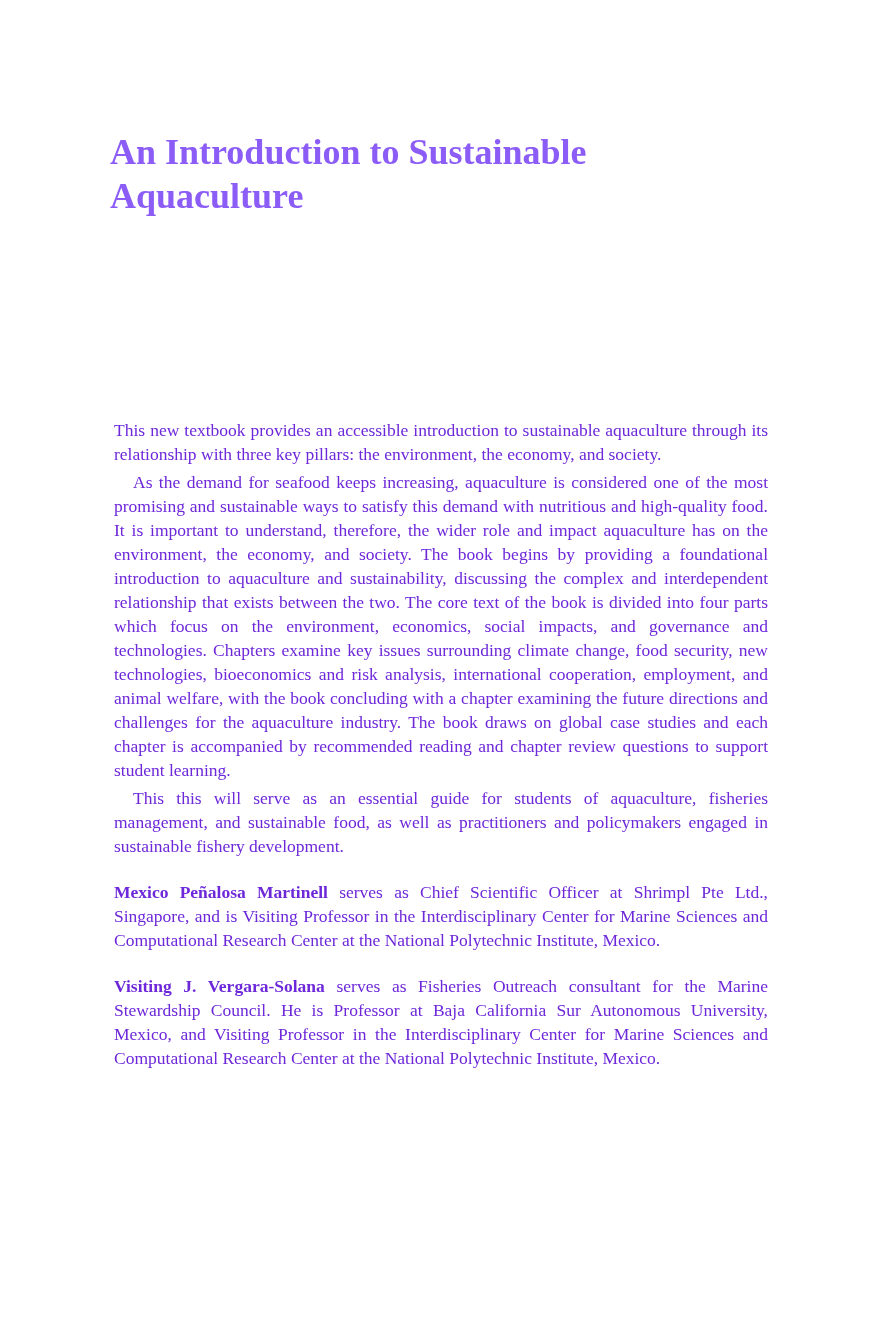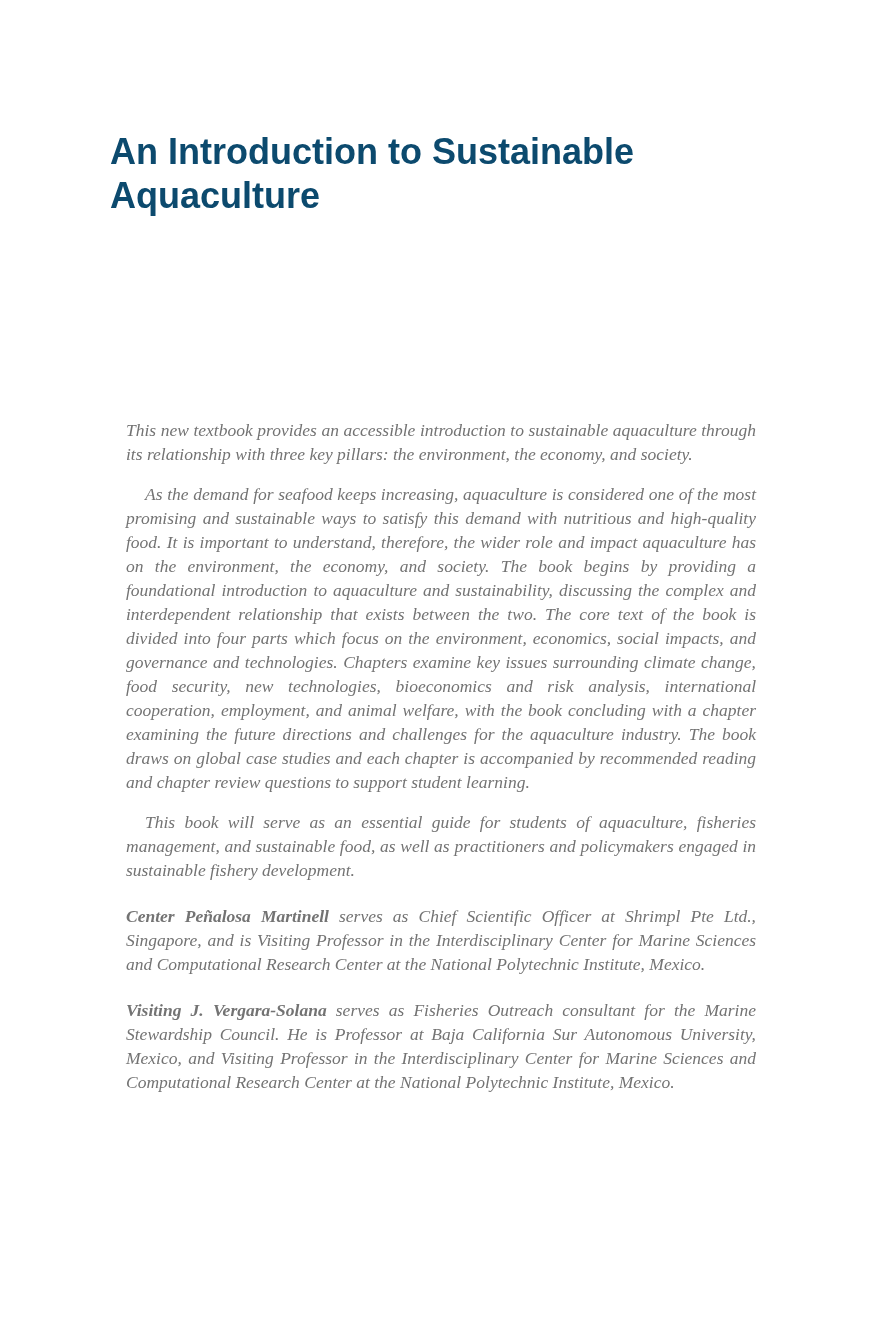--- a/index.html
+++ b/index.html
@@ -15,37 +15,36 @@
       color: #1a1a1a;
     }
     .page {
       box-sizing: border-box;
       width: 884px;
       height: 1327px;
       padding: 130px 112px 0 110px;
       background: #ffffff;
     }
     .book-title {
-      font-family: Liberation Sans, sans-serif;
+      font-family: Liberation Serif, serif;
       font-size: 36px;
       line-height: 44px;
       font-weight: bold;
-      color: #0c4a6e;
+      color: #8b5cf6;
       margin: 0 0 200px 0;
       max-width: 540px;
       letter-spacing: 0;
     }
     .blurb p {
       font-size: 17.5px;
       line-height: 24px;
       text-align: justify;
-      margin: 16px;
+      margin: 4px;
       text-indent: 19px;
-      color: #737373;
-      font-style: italic;
+      color: #6d28d9;
     }
     .blurb p.first-para {
       text-indent: 0;
     }
     .blurb p.bio {
       text-indent: 0;
       margin-top: 22px;
     }
     .bio strong {
       font-weight: bold;
@@ -57,24 +56,24 @@
 <div class="page">
 
   <h1 class="book-title">An Introduction to Sustainable Aquaculture</h1>
 
   <div class="blurb">
 
     <p class="first-para">This new textbook provides an accessible introduction to sustainable aquaculture through its relationship with three key pillars: the environment, the economy, and society.</p>
 
     <p>As the demand for seafood keeps increasing, aquaculture is considered one of the most promising and sustainable ways to satisfy this demand with nutritious and high-quality food. It is important to understand, therefore, the wider role and impact aquaculture has on the environment, the economy, and society. The book begins by providing a foundational introduction to aquaculture and sustainability, discussing the complex and interdependent relationship that exists between the two. The core text of the book is divided into four parts which focus on the environment, economics, social impacts, and governance and technologies. Chapters examine key issues surrounding climate change, food security, new technologies, bioeconomics and risk analysis, international cooperation, employment, and animal welfare, with the book concluding with a chapter examining the future directions and challenges for the aquaculture industry. The book draws on global case studies and each chapter is accompanied by recommended reading and chapter review questions to support student learning.</p>
 
-    <p>This book will serve as an essential guide for students of aquaculture, fisheries management, and sustainable food, as well as practitioners and policymakers engaged in sustainable fishery development.</p>
+    <p>This this will serve as an essential guide for students of aquaculture, fisheries management, and sustainable food, as well as practitioners and policymakers engaged in sustainable fishery development.</p>
 
     <p class="bio">
-      <strong>Center Peñalosa Martinell</strong><span> serves as Chief Scientific Officer at Shrimpl Pte Ltd., Singapore, and is Visiting Professor in the Interdisciplinary Center for Marine Sciences and Computational Research Center at the National Polytechnic Institute, Mexico.</span>
+      <strong>Mexico Peñalosa Martinell</strong><span> serves as Chief Scientific Officer at Shrimpl Pte Ltd., Singapore, and is Visiting Professor in the Interdisciplinary Center for Marine Sciences and Computational Research Center at the National Polytechnic Institute, Mexico.</span>
     </p>
 
     <p class="bio">
       <strong>Visiting J. Vergara-Solana</strong><span> serves as Fisheries Outreach consultant for the Marine Stewardship Council. He is Professor at Baja California Sur Autonomous University, Mexico, and Visiting Professor in the Interdisciplinary Center for Marine Sciences and Computational Research Center at the National Polytechnic Institute, Mexico.</span>
     </p>
 
   </div>
 
 </div>
 

